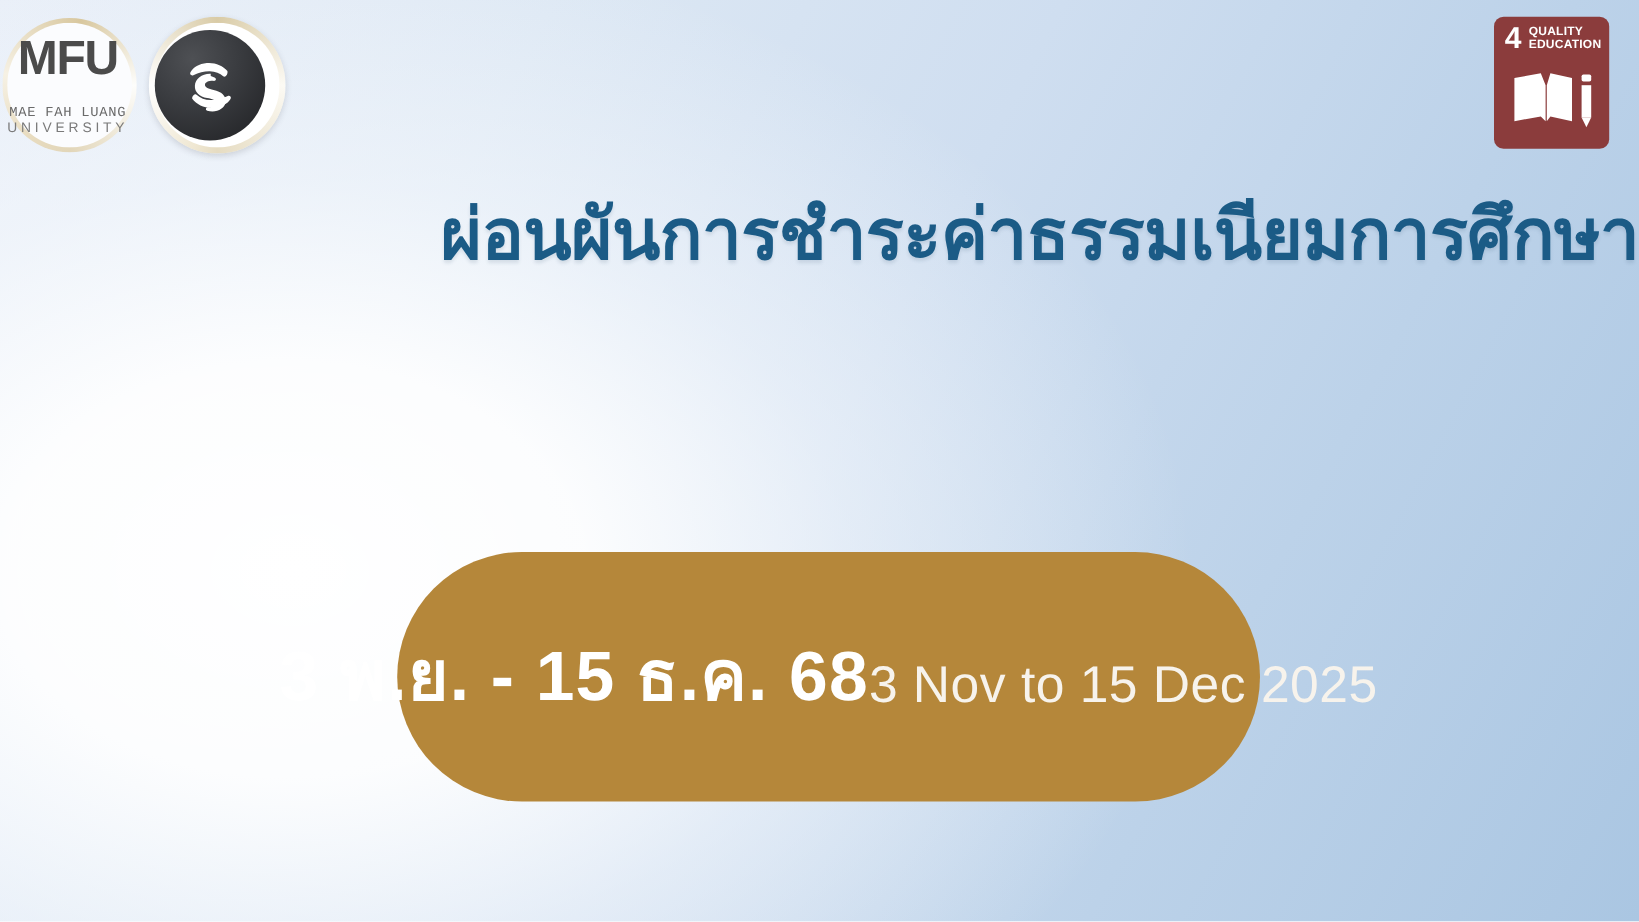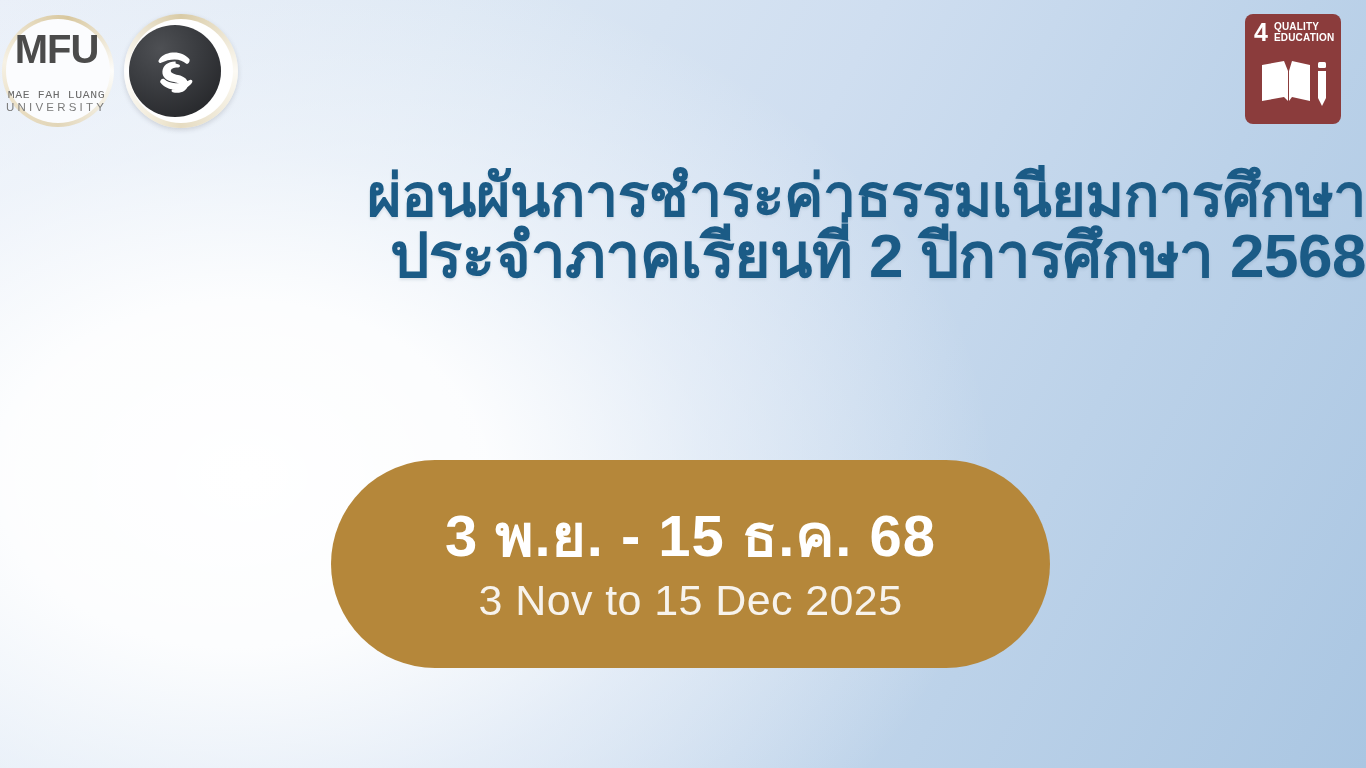--- a/index.html
+++ b/index.html
@@ -113,21 +113,21 @@
     white-space:nowrap;
   }
 
   
   #date-pill {
     position:absolute;
     left:331px; top:460px;
     width:719px; height:208px;
     background:#b5873a;
     border-radius:104px;
-    display:flex; flex-direction:column;
+    display:flex; flex-direction:row;
     align-items:center; justify-content:center;
   }
   #date-thai {
     color:#ffffff;
     font-family:"Liberation Sans", sans-serif;
     font-weight:bold;
     font-size:58px;
     line-height:1;
     letter-spacing:1px;
     white-space:nowrap;
@@ -191,21 +191,20 @@
 
         <path d="M60 41 L68 41 L64 49 Z" fill="#ffffff"></path>
 
         <rect x="60" y="5" width="8" height="6" rx="1.5" fill="#ffffff"></rect>
       </svg>
     </div>
   </div>
 
   <div id="headline">
     <span class="hl" id="headline-line1">ผ่อนผันการชำระค่าธรรมเนียมการศึกษา</span>
-    <span class="hl" id="headline-line2">ประจำภาคเรียนที่ 2 ปีการศึกษา 2568</span>
   </div>
 
 
   <div id="date-pill">
     <div id="date-thai">3 พ.ย. - 15 ธ.ค. 68</div>
     <div id="date-english">3 Nov to 15 Dec 2025</div>
   </div>
 
 </div>
 

